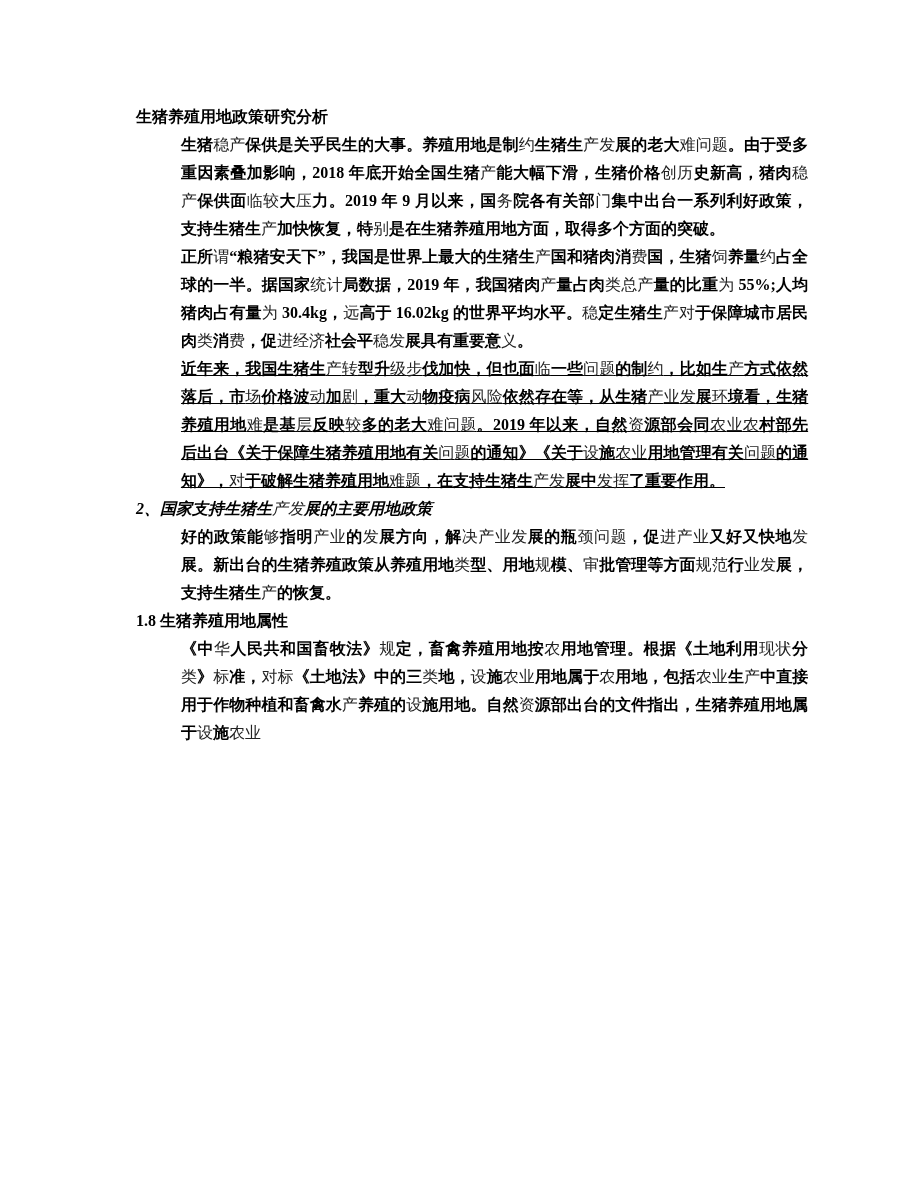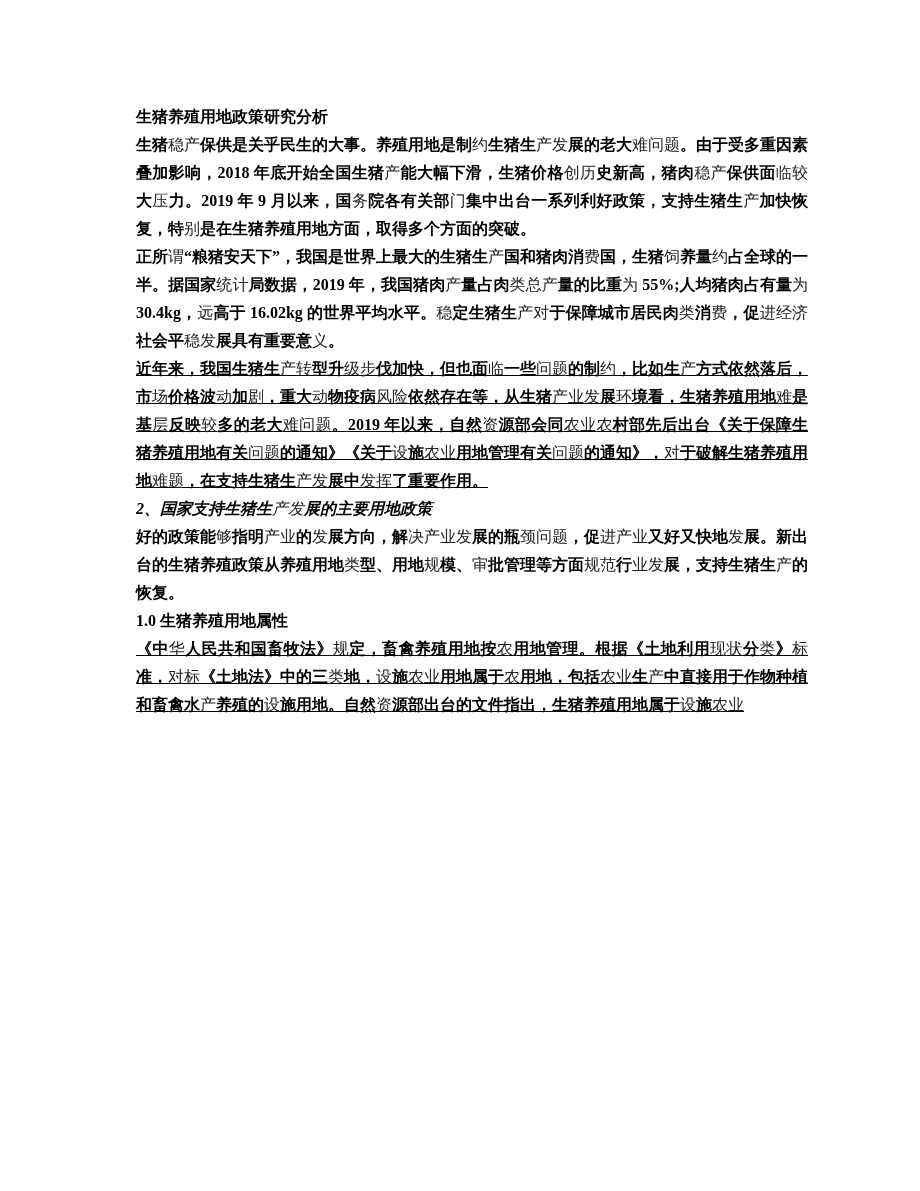--- a/index.html
+++ b/index.html
@@ -23,43 +23,44 @@
   .doc .paragraph {
     margin: 0;
     font-size: 16px;
     line-height: 28px;
     font-weight: 700;
     color: #000000;
   }
   .doc .paragraph {
     text-align: justify;
     text-justify: inter-ideograph;
+    margin-left: 45px;
   }
   
   .doc .light {
     font-weight: 400;
     color: #222222;
   }
   
   [data-name="intro-paragraph"]       { margin-top: 9px;  }
   [data-name="section-1-heading"]     { margin-top: 85px; }
   [data-name="section-1-paragraph-1"] { margin-top: 47px; }
   [data-name="section-1-paragraph-2"] { margin-top: 7px; text-decoration: underline;  }
   [data-name="section-2-heading"]     { margin-top: 76px; font-style: italic; }
   [data-name="section-2-paragraph"]   { margin-top: 53px; }
   [data-name="section-2-1-heading"]   { margin-top: 8px;  }
-  [data-name="section-2-1-paragraph"] { margin-top: 8px; text-decoration: underline;  }
+  [data-name="section-2-1-paragraph"] { margin-top: 8px;  }
 </style>
 </head>
 <body>
 
 <div class="doc" data-name="document-page">
   <h1 class="doc-title" data-name="document-title">生猪养殖用地政策研究分析</h1>
   <div data-name="document-body">
       <p class="paragraph" data-name="intro-paragraph">生猪<span class="light" data-name="fallback-glyph">稳</span><span class="light" data-name="fallback-glyph">产</span>保供是关乎民生的大事。养殖用地是制<span class="light" data-name="fallback-glyph">约</span>生猪生<span class="light" data-name="fallback-glyph">产</span><span class="light" data-name="fallback-glyph">发</span>展的老大<span class="light" data-name="fallback-glyph">难</span><span class="light" data-name="fallback-glyph">问</span><span class="light" data-name="fallback-glyph">题</span>。由于受多重因素叠加影响，2018 年底开始全国生猪<span class="light" data-name="fallback-glyph">产</span>能大幅下滑，生猪价格<span class="light" data-name="fallback-glyph">创</span><span class="light" data-name="fallback-glyph">历</span>史新高，猪肉<span class="light" data-name="fallback-glyph">稳</span><span class="light" data-name="fallback-glyph">产</span>保供面<span class="light" data-name="fallback-glyph">临</span><span class="light" data-name="fallback-glyph">较</span>大<span class="light" data-name="fallback-glyph">压</span>力。2019 年 9 月以来，国<span class="light" data-name="fallback-glyph">务</span>院各有关部<span class="light" data-name="fallback-glyph">门</span>集中出台一系列利好政策，支持生猪生<span class="light" data-name="fallback-glyph">产</span>加快恢复，特<span class="light" data-name="fallback-glyph">别</span>是在生猪养殖用地方面，取得多个方面的突破。</p>
       <p class="paragraph" data-name="section-1-paragraph-1">正所<span class="light" data-name="fallback-glyph">谓</span>“粮猪安天下”，我国是世界上最大的生猪生<span class="light" data-name="fallback-glyph">产</span>国和猪肉消<span class="light" data-name="fallback-glyph">费</span>国，生猪<span class="light" data-name="fallback-glyph">饲</span>养量<span class="light" data-name="fallback-glyph">约</span>占全球的一半。据国家<span class="light" data-name="fallback-glyph">统</span><span class="light" data-name="fallback-glyph">计</span>局数据，2019 年，我国猪肉<span class="light" data-name="fallback-glyph">产</span>量占肉<span class="light" data-name="fallback-glyph">类</span><span class="light" data-name="fallback-glyph">总</span><span class="light" data-name="fallback-glyph">产</span>量的比重<span class="light" data-name="fallback-glyph">为</span> 55%;人均猪肉占有量<span class="light" data-name="fallback-glyph">为</span> 30.4kg，<span class="light" data-name="fallback-glyph">远</span>高于 16.02kg 的世界平均水平。<span class="light" data-name="fallback-glyph">稳</span>定生猪生<span class="light" data-name="fallback-glyph">产</span><span class="light" data-name="fallback-glyph">对</span>于保障城市居民肉<span class="light" data-name="fallback-glyph">类</span>消<span class="light" data-name="fallback-glyph">费</span>，促<span class="light" data-name="fallback-glyph">进</span><span class="light" data-name="fallback-glyph">经</span><span class="light" data-name="fallback-glyph">济</span>社会平<span class="light" data-name="fallback-glyph">稳</span><span class="light" data-name="fallback-glyph">发</span>展具有重要意<span class="light" data-name="fallback-glyph">义</span>。</p>
       <p class="paragraph" data-name="section-1-paragraph-2">近年来，我国生猪生<span class="light" data-name="fallback-glyph">产</span><span class="light" data-name="fallback-glyph">转</span>型升<span class="light" data-name="fallback-glyph">级</span><span class="light" data-name="fallback-glyph">步</span>伐加快，但也面<span class="light" data-name="fallback-glyph">临</span>一些<span class="light" data-name="fallback-glyph">问</span><span class="light" data-name="fallback-glyph">题</span>的制<span class="light" data-name="fallback-glyph">约</span>，比如生<span class="light" data-name="fallback-glyph">产</span>方式依然落后，市<span class="light" data-name="fallback-glyph">场</span>价格波<span class="light" data-name="fallback-glyph">动</span>加<span class="light" data-name="fallback-glyph">剧</span>，重大<span class="light" data-name="fallback-glyph">动</span>物疫病<span class="light" data-name="fallback-glyph">风</span><span class="light" data-name="fallback-glyph">险</span>依然存在等，从生猪<span class="light" data-name="fallback-glyph">产</span><span class="light" data-name="fallback-glyph">业</span><span class="light" data-name="fallback-glyph">发</span>展<span class="light" data-name="fallback-glyph">环</span>境看，生猪养殖用地<span class="light" data-name="fallback-glyph">难</span>是基<span class="light" data-name="fallback-glyph">层</span>反映<span class="light" data-name="fallback-glyph">较</span>多的老大<span class="light" data-name="fallback-glyph">难</span><span class="light" data-name="fallback-glyph">问</span><span class="light" data-name="fallback-glyph">题</span>。2019 年以来，自然<span class="light" data-name="fallback-glyph">资</span>源部会同<span class="light" data-name="fallback-glyph">农</span><span class="light" data-name="fallback-glyph">业</span><span class="light" data-name="fallback-glyph">农</span>村部先后出台《关于保障生猪养殖用地有关<span class="light" data-name="fallback-glyph">问</span><span class="light" data-name="fallback-glyph">题</span>的通知》《关于<span class="light" data-name="fallback-glyph">设</span>施<span class="light" data-name="fallback-glyph">农</span><span class="light" data-name="fallback-glyph">业</span>用地管理有关<span class="light" data-name="fallback-glyph">问</span><span class="light" data-name="fallback-glyph">题</span>的通知》，<span class="light" data-name="fallback-glyph">对</span>于破解生猪养殖用地<span class="light" data-name="fallback-glyph">难</span><span class="light" data-name="fallback-glyph">题</span>，在支持生猪生<span class="light" data-name="fallback-glyph">产</span><span class="light" data-name="fallback-glyph">发</span>展中<span class="light" data-name="fallback-glyph">发</span><span class="light" data-name="fallback-glyph">挥</span>了重要作用。</p>
       <h2 class="heading" data-name="section-2-heading">2、国家支持生猪生<span class="light" data-name="fallback-glyph">产</span><span class="light" data-name="fallback-glyph">发</span>展的主要用地政策</h2>
       <p class="paragraph" data-name="section-2-paragraph">好的政策能<span class="light" data-name="fallback-glyph">够</span>指明<span class="light" data-name="fallback-glyph">产</span><span class="light" data-name="fallback-glyph">业</span>的<span class="light" data-name="fallback-glyph">发</span>展方向，解<span class="light" data-name="fallback-glyph">决</span><span class="light" data-name="fallback-glyph">产</span><span class="light" data-name="fallback-glyph">业</span><span class="light" data-name="fallback-glyph">发</span>展的瓶<span class="light" data-name="fallback-glyph">颈</span><span class="light" data-name="fallback-glyph">问</span><span class="light" data-name="fallback-glyph">题</span>，促<span class="light" data-name="fallback-glyph">进</span><span class="light" data-name="fallback-glyph">产</span><span class="light" data-name="fallback-glyph">业</span>又好又快地<span class="light" data-name="fallback-glyph">发</span>展。新出台的生猪养殖政策从养殖用地<span class="light" data-name="fallback-glyph">类</span>型、用地<span class="light" data-name="fallback-glyph">规</span>模、<span class="light" data-name="fallback-glyph">审</span>批管理等方面<span class="light" data-name="fallback-glyph">规</span><span class="light" data-name="fallback-glyph">范</span>行<span class="light" data-name="fallback-glyph">业</span><span class="light" data-name="fallback-glyph">发</span>展，支持生猪生<span class="light" data-name="fallback-glyph">产</span>的恢复。</p>
-      <h2 class="heading" data-name="section-2-1-heading">1.0 生猪养殖用地属性</h2>
+      <h2 class="heading" data-name="section-2-1-heading">1.8 生猪养殖用地属性</h2>
       <p class="paragraph" data-name="section-2-1-paragraph">《中<span class="light" data-name="fallback-glyph">华</span>人民共和国畜牧法》<span class="light" data-name="fallback-glyph">规</span>定，畜禽养殖用地按<span class="light" data-name="fallback-glyph">农</span>用地管理。根据《土地利用<span class="light" data-name="fallback-glyph">现</span><span class="light" data-name="fallback-glyph">状</span>分<span class="light" data-name="fallback-glyph">类</span>》<span class="light" data-name="fallback-glyph">标</span>准，<span class="light" data-name="fallback-glyph">对</span><span class="light" data-name="fallback-glyph">标</span>《土地法》中的三<span class="light" data-name="fallback-glyph">类</span>地，<span class="light" data-name="fallback-glyph">设</span>施<span class="light" data-name="fallback-glyph">农</span><span class="light" data-name="fallback-glyph">业</span>用地属于<span class="light" data-name="fallback-glyph">农</span>用地，包括<span class="light" data-name="fallback-glyph">农</span><span class="light" data-name="fallback-glyph">业</span>生<span class="light" data-name="fallback-glyph">产</span>中直接用于作物种植和畜禽水<span class="light" data-name="fallback-glyph">产</span>养殖的<span class="light" data-name="fallback-glyph">设</span>施用地。自然<span class="light" data-name="fallback-glyph">资</span>源部出台的文件指出，生猪养殖用地属于<span class="light" data-name="fallback-glyph">设</span>施<span class="light" data-name="fallback-glyph">农</span><span class="light" data-name="fallback-glyph">业</span></p>
     </div>
 </div>
 
 </body></html>

